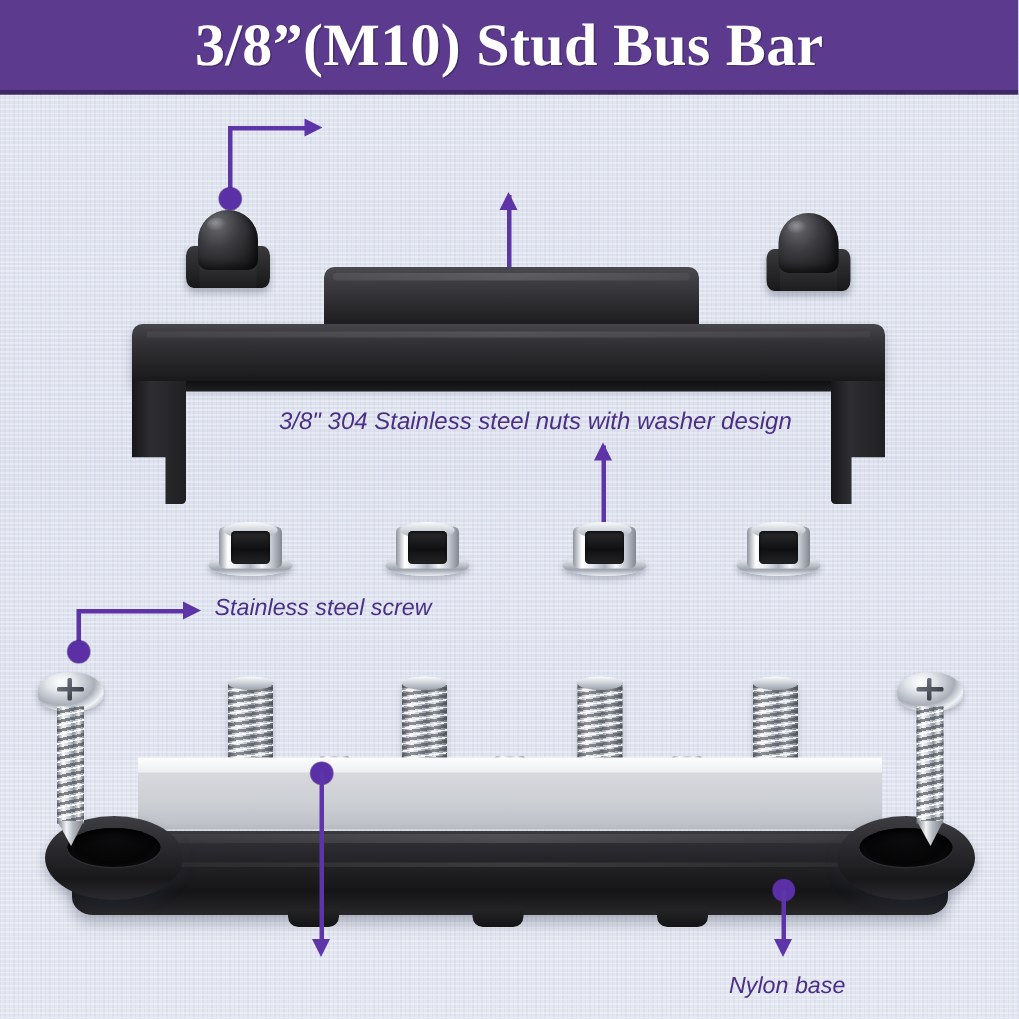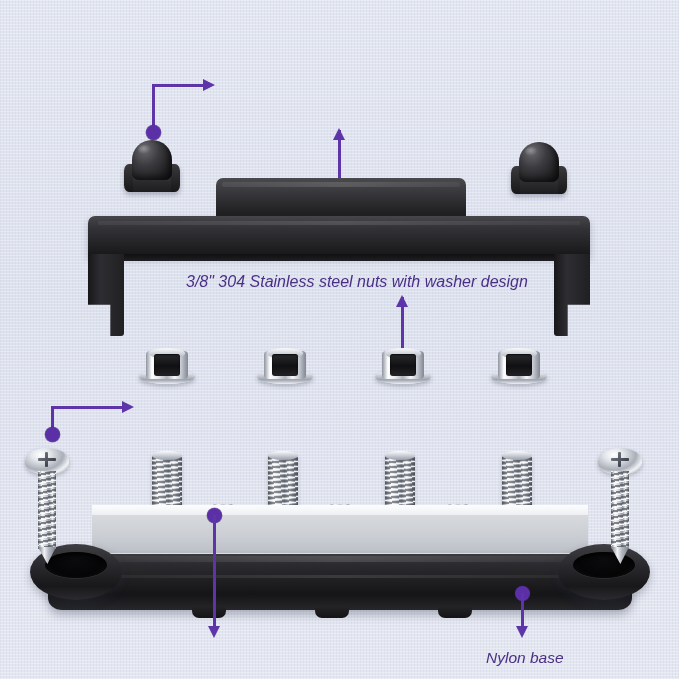--- a/index.html
+++ b/index.html
@@ -159,20 +159,23 @@
         linear-gradient(90deg,#70757e 0%,#fafbfc 22%,#cbcfd6 45%,#8f949d 62%,#eceef1 80%,#6d727b 100%);}
   .screw .tip{position:absolute;left:13px;top:99px;width:18px;height:17px;
       clip-path:polygon(0 0,100% 0,52% 100%);
       background:linear-gradient(90deg,#70757e,#f2f3f6 35%,#b3b8c0 60%,#7b808a 100%);}
 </style>
 </head>
 <body>
 
 <div id="page">
 
+  <div id="banner">
+    <div id="banner-title">3/8”(M10) Stud Bus Bar</div>
+  </div>
 
   <div class="lead h" style="left:153px;top:84px;width:52px;"></div>
   <div class="arrow right" style="left:203px;top:79px;"></div>
   <div class="lead v" style="left:152px;top:84px;height:47px;"></div>
   <div class="dot" style="left:146px;top:125px;"></div>
 
   <div class="lead v" style="left:338px;top:130px;height:82px;"></div>
   <div class="arrow up" style="left:333px;top:128px;"></div>
   <div class="dot" style="left:332px;top:205px;"></div>
 
@@ -218,20 +221,21 @@
     <div class="top"></div>
     <div class="bore"></div>
   </div>
   <div class="flangenut" style="left:491px;top:348px;">
     <div class="flange"></div>
     <div class="body"></div>
     <div class="top"></div>
     <div class="bore"></div>
   </div>
 
+  <div class="anno" style="left:143px;top:398px;">Stainless steel screw</div>
   <div class="lead h" style="left:52px;top:406px;width:72px;"></div>
   <div class="arrow right" style="left:122px;top:401px;"></div>
   <div class="lead v" style="left:51px;top:406px;height:26px;"></div>
   <div class="dot" style="left:45px;top:427px;"></div>
 
   <div class="stud" style="left:152px;top:455px;height:62px;">
     <div class="shaft"></div>
     <div class="cap"></div>
   </div>
   <div class="stud" style="left:268px;top:455px;height:62px;">

